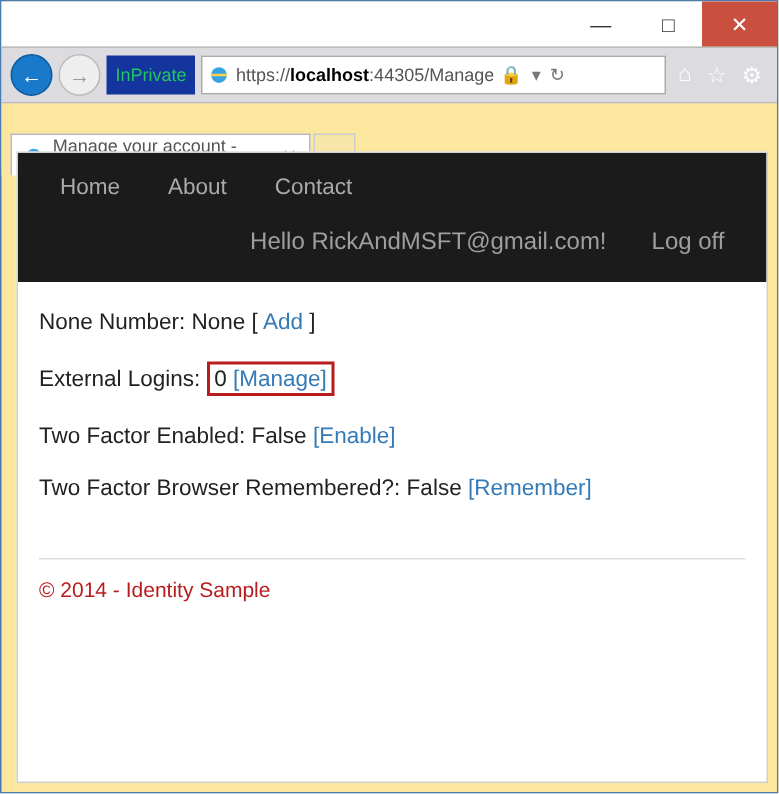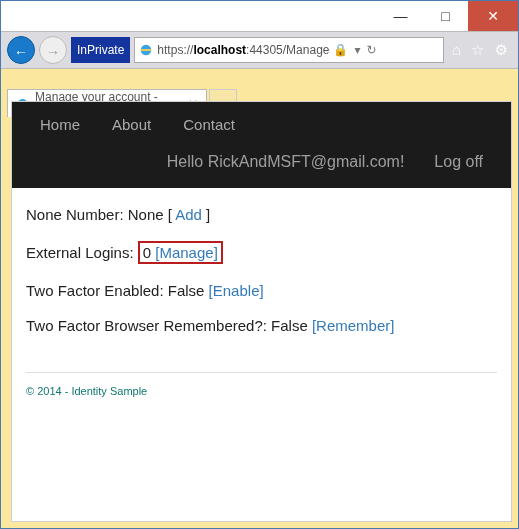--- a/index.html
+++ b/index.html
@@ -5,21 +5,21 @@
   * { box-sizing: border-box; }
   body { margin: 0; font-family: "Segoe UI", Tahoma, sans-serif; background: #f0f0f0; }
   .window { width: 519px; height: 529px; background: #fce79f; position: relative; border: 1px solid #4a7bb0; }
   .titlebar { height: 30px; background: #fff; display: flex; justify-content: flex-end; align-items: stretch; }
   .tb-btn { width: 45px; display: flex; align-items: center; justify-content: center; color: #333; font-size: 14px;}
   .tb-close { background: #c94f3e; color: #fff; width: 50px;}
   .addrbar { height: 38px; background: #dcdce0; display: flex; align-items: center; padding: 0 6px; gap: 4px; border-top: 1px solid #bbb; border-bottom: 1px solid #bbb;}
   .circle-btn { width: 28px; height: 28px; border-radius: 50%; display: flex; align-items: center; justify-content: center; font-size: 14px; }
   .back-btn { background: #1979ca; color: #fff; border: 1px solid #0c5a9e;}
   .fwd-btn { background: #eee; color: #999; border: 1px solid #bbb;}
-  .inprivate { background: #14349e; color: #ffffff; height: 26px; padding: 0 6px; font-size: 12px; display: flex; align-items: center;}
+  .inprivate { background: #14349e; color: #22c55e; height: 26px; padding: 0 6px; font-size: 12px; display: flex; align-items: center;}
   .addr-wrap { flex: 1; display: flex; align-items: center; background: #fff; height: 26px; border: 1px solid #aaa; padding: 0 4px; gap: 4px; overflow: hidden;}
   .addr-wrap .ie-ico { width: 14px; height: 14px; }
   .addr-wrap .url { font-size: 12px; color: #555; white-space: nowrap; overflow: hidden; }
   .addr-wrap .url .host { font-weight: 600; color: #000;}
   .addr-icons { display: flex; gap: 6px; color: #777; font-size: 12px;}
   .chrome-icons { display: flex; gap: 10px; color: #fff; padding: 0 4px;}
   .chrome-icons span { color: #fff; font-size: 15px; opacity: 0.95;}
   .tabstrip { height: 48px; background: #fce79f; display: flex; align-items: flex-end; padding: 0 6px;}
   .tab { height: 28px; background: #fff; border: 1px solid #b8b8b8; border-bottom: none; display: flex; align-items: center; padding: 0 8px; gap: 6px; font-size: 12px; color: #555; max-width: 200px;}
   .tab .ie-ico { width: 14px; height: 14px;}
@@ -28,21 +28,21 @@
   .content { position: absolute; top: 100px; left: 10px; right: 6px; bottom: 6px; background: #fff; border: 1px solid #cfcfcf; overflow: hidden;}
   .navbar { background: #1b1b1b; color: #cfcfcf; height: 86px; padding: 14px 28px; font-size: 15px;}
   .navbar .main { display: flex; gap: 32px; margin-bottom: 20px;}
   .navbar .main span { color: #aaa; cursor: pointer;}
   .navbar .sub { display: flex; justify-content: flex-end; gap: 30px; font-size: 16px;}
   .navbar .sub span { color: #9e9e9e; cursor: pointer;}
   .page { padding: 10px 14px 20px 14px; font-size: 15px; color: #222;}
   .page p { margin: 8px 0 18px 0;}
   .page a { color: #337ab7; text-decoration: none;}
   .highlight { border: 2px solid #b91c1c; padding: 1px 3px; display: inline-block;}
-  .footer { margin-top: 38px; font-size: 11px; color: #0f766e;}
+  .footer { margin-top: 38px; font-size: 14px; color: #b91c1c;}
   .hr { height: 1px; background: #ddd; margin: 6px 0 12px 0;}
   svg.ie-ico { display: inline-block;}
 </style>
 </head>
 <body>
 
 <div class="window">
 
   <div class="titlebar">
     <div class="tb-btn">—</div>

